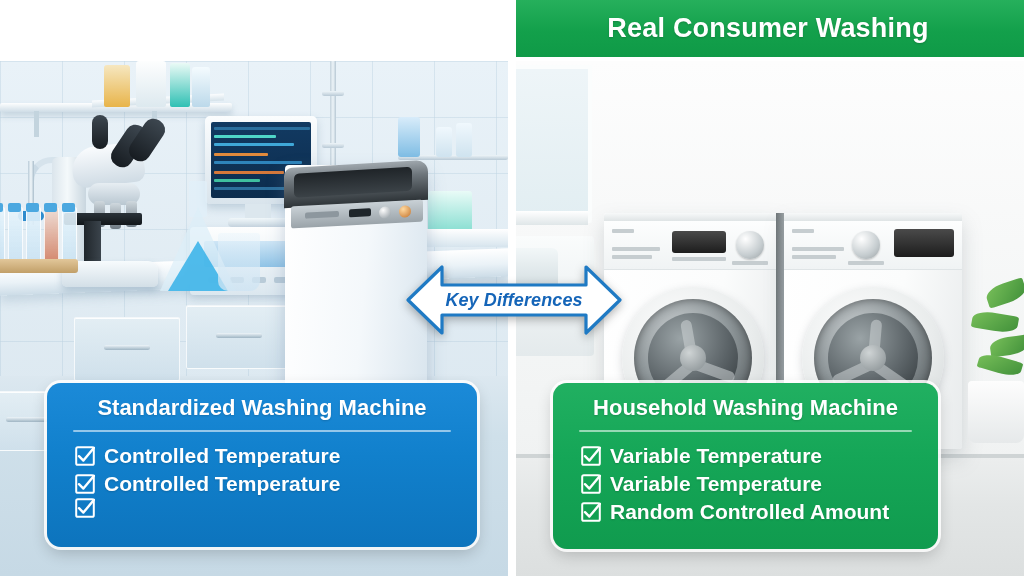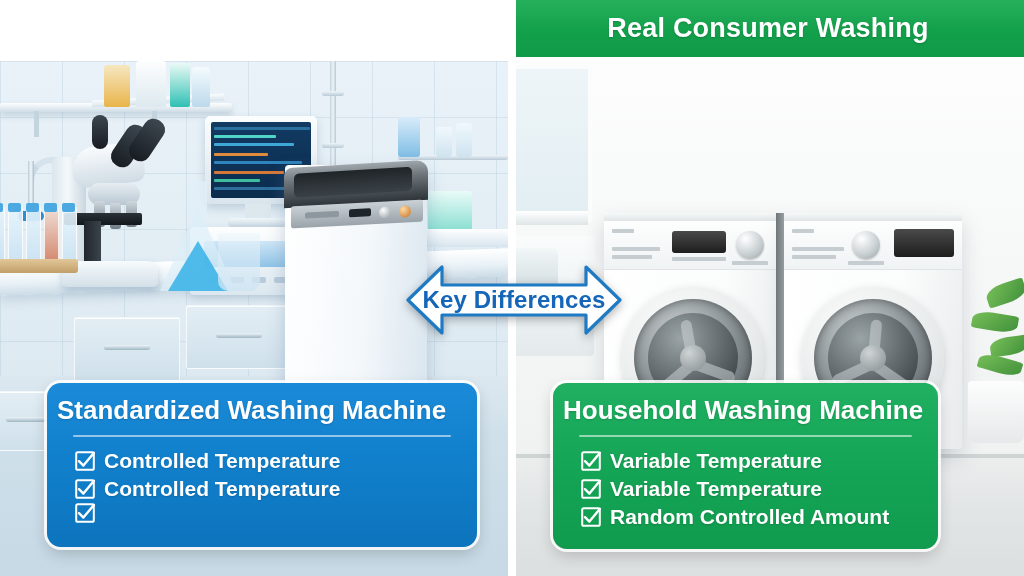--- a/index.html
+++ b/index.html
@@ -191,35 +191,35 @@
   .divider{position:absolute;left:508px;top:0;width:8px;height:576px;background:#ffffff;z-index:6;}
   .gap-top{position:absolute;left:0;top:57px;width:1024px;height:4px;background:#ffffff;z-index:6;}
 
   
   .card{position:absolute;border-radius:14px;box-sizing:border-box;z-index:8;
         box-shadow:0 0 0 3px rgba(255,255,255,.85), 0 6px 16px rgba(0,0,0,.20);}
   .card-blue{left:47px;top:383px;width:430px;height:164px;
         background:linear-gradient(180deg,#1b8ad8 0%,#1180cc 45%,#0d74bd 100%);}
   .card-green{left:553px;top:383px;width:385px;height:166px;
         background:linear-gradient(180deg,#21b061 0%,#15a657 45%,#109b4e 100%);}
-  .card-title{color:#fff;font-size:26px;font-weight:bold;
+  .card-title{color:#fff;font-size:22px;font-weight:bold;text-align:center;
         margin:12px 10px 0;text-shadow:0 1px 2px rgba(0,0,0,.16);white-space:nowrap;}
   .card-rule{height:2px;background:rgba(255,255,255,.55);margin:9px 26px 0;border-radius:1px;}
   .card-list{list-style:none;margin:10px 0 0;padding:0 0 0 28px;}
   .card-list li{display:flex;align-items:center;color:#fff;font-size:21px;font-weight:bold;
         line-height:1.33;text-shadow:0 1px 2px rgba(0,0,0,.16);white-space:nowrap;}
   .chk{display:inline-block;width:20px;height:20px;margin-right:9px;flex:0 0 auto;position:relative;}
   .chk svg{display:block;}
 
   
   .kd{position:absolute;left:404px;top:263px;width:220px;height:74px;z-index:9;
       filter:drop-shadow(0 3px 5px rgba(0,0,0,.30));}
   .kd svg{position:absolute;inset:0;}
   .kd-label{position:absolute;inset:0;display:flex;align-items:center;justify-content:center;
-      color:#1565b8;font-size:24px;font-weight:bold;letter-spacing:.1px;}
+      color:#1565b8;font-size:18px;font-weight:bold;letter-spacing:.1px;font-style:italic;}
 </style>
 </head>
 <body>
 
 <div id="stage">
 
   <div class="panel panel-left">
 
     <div class="photo">
       <div class="lab">

